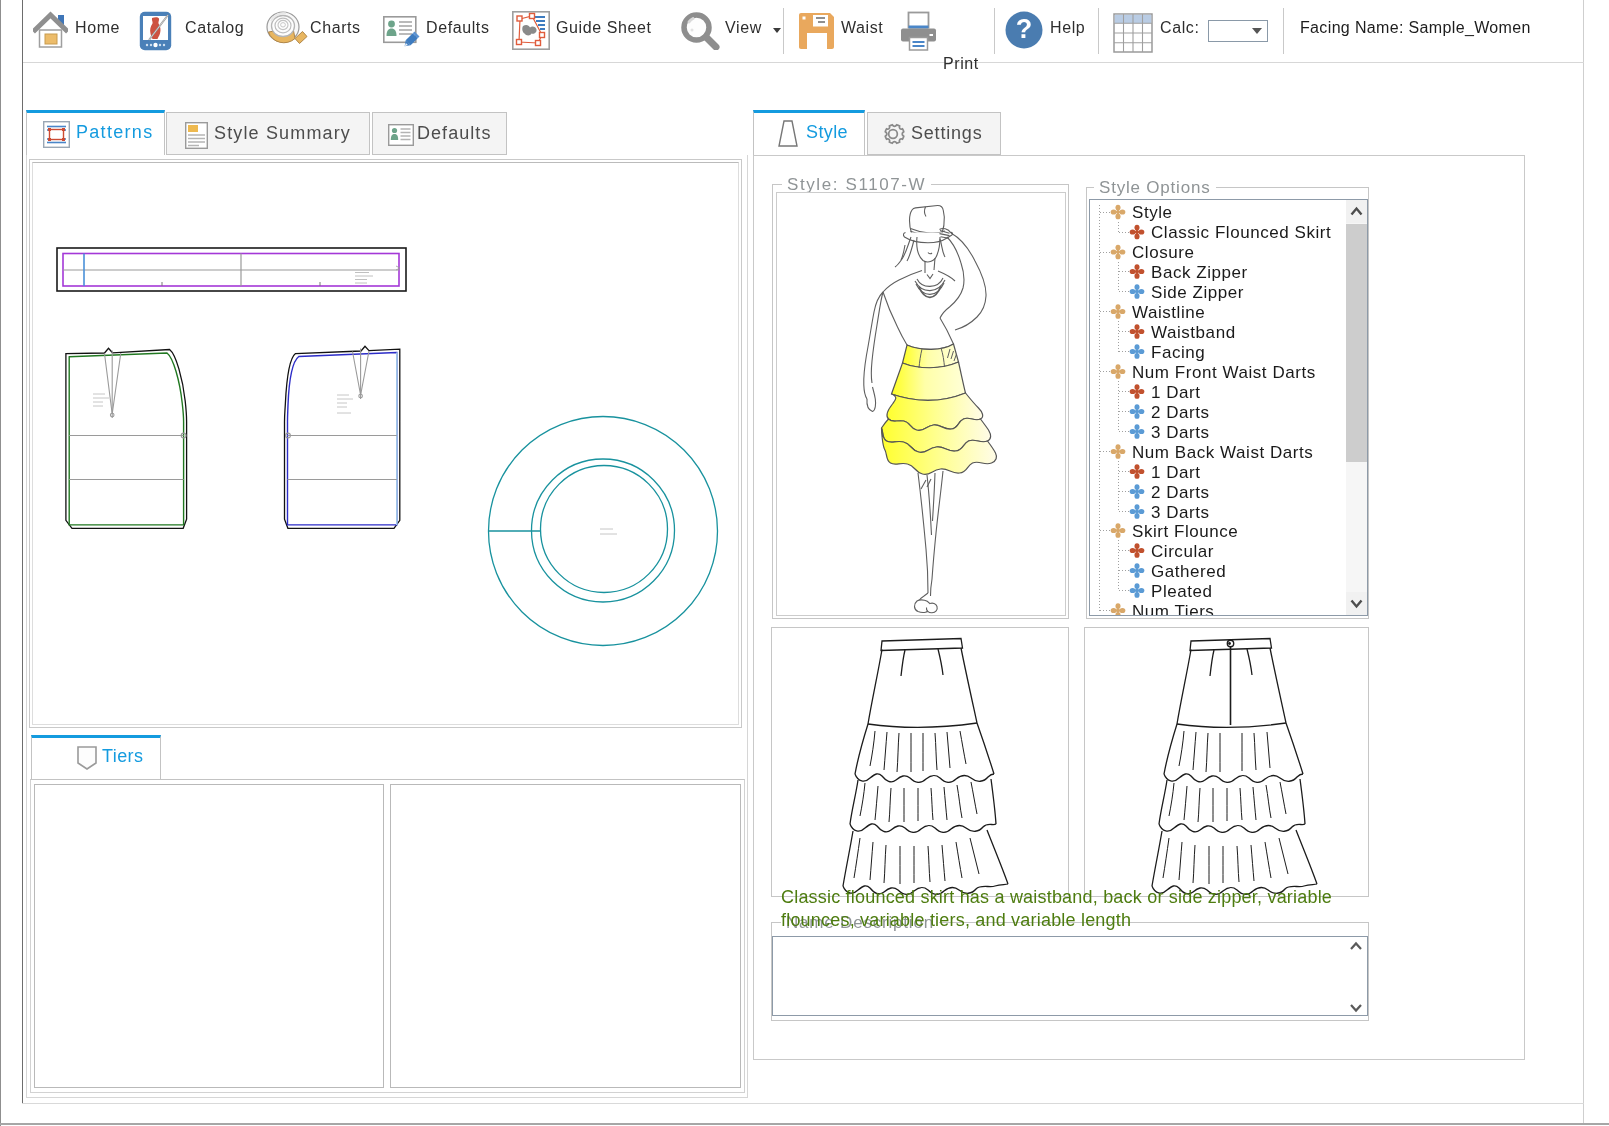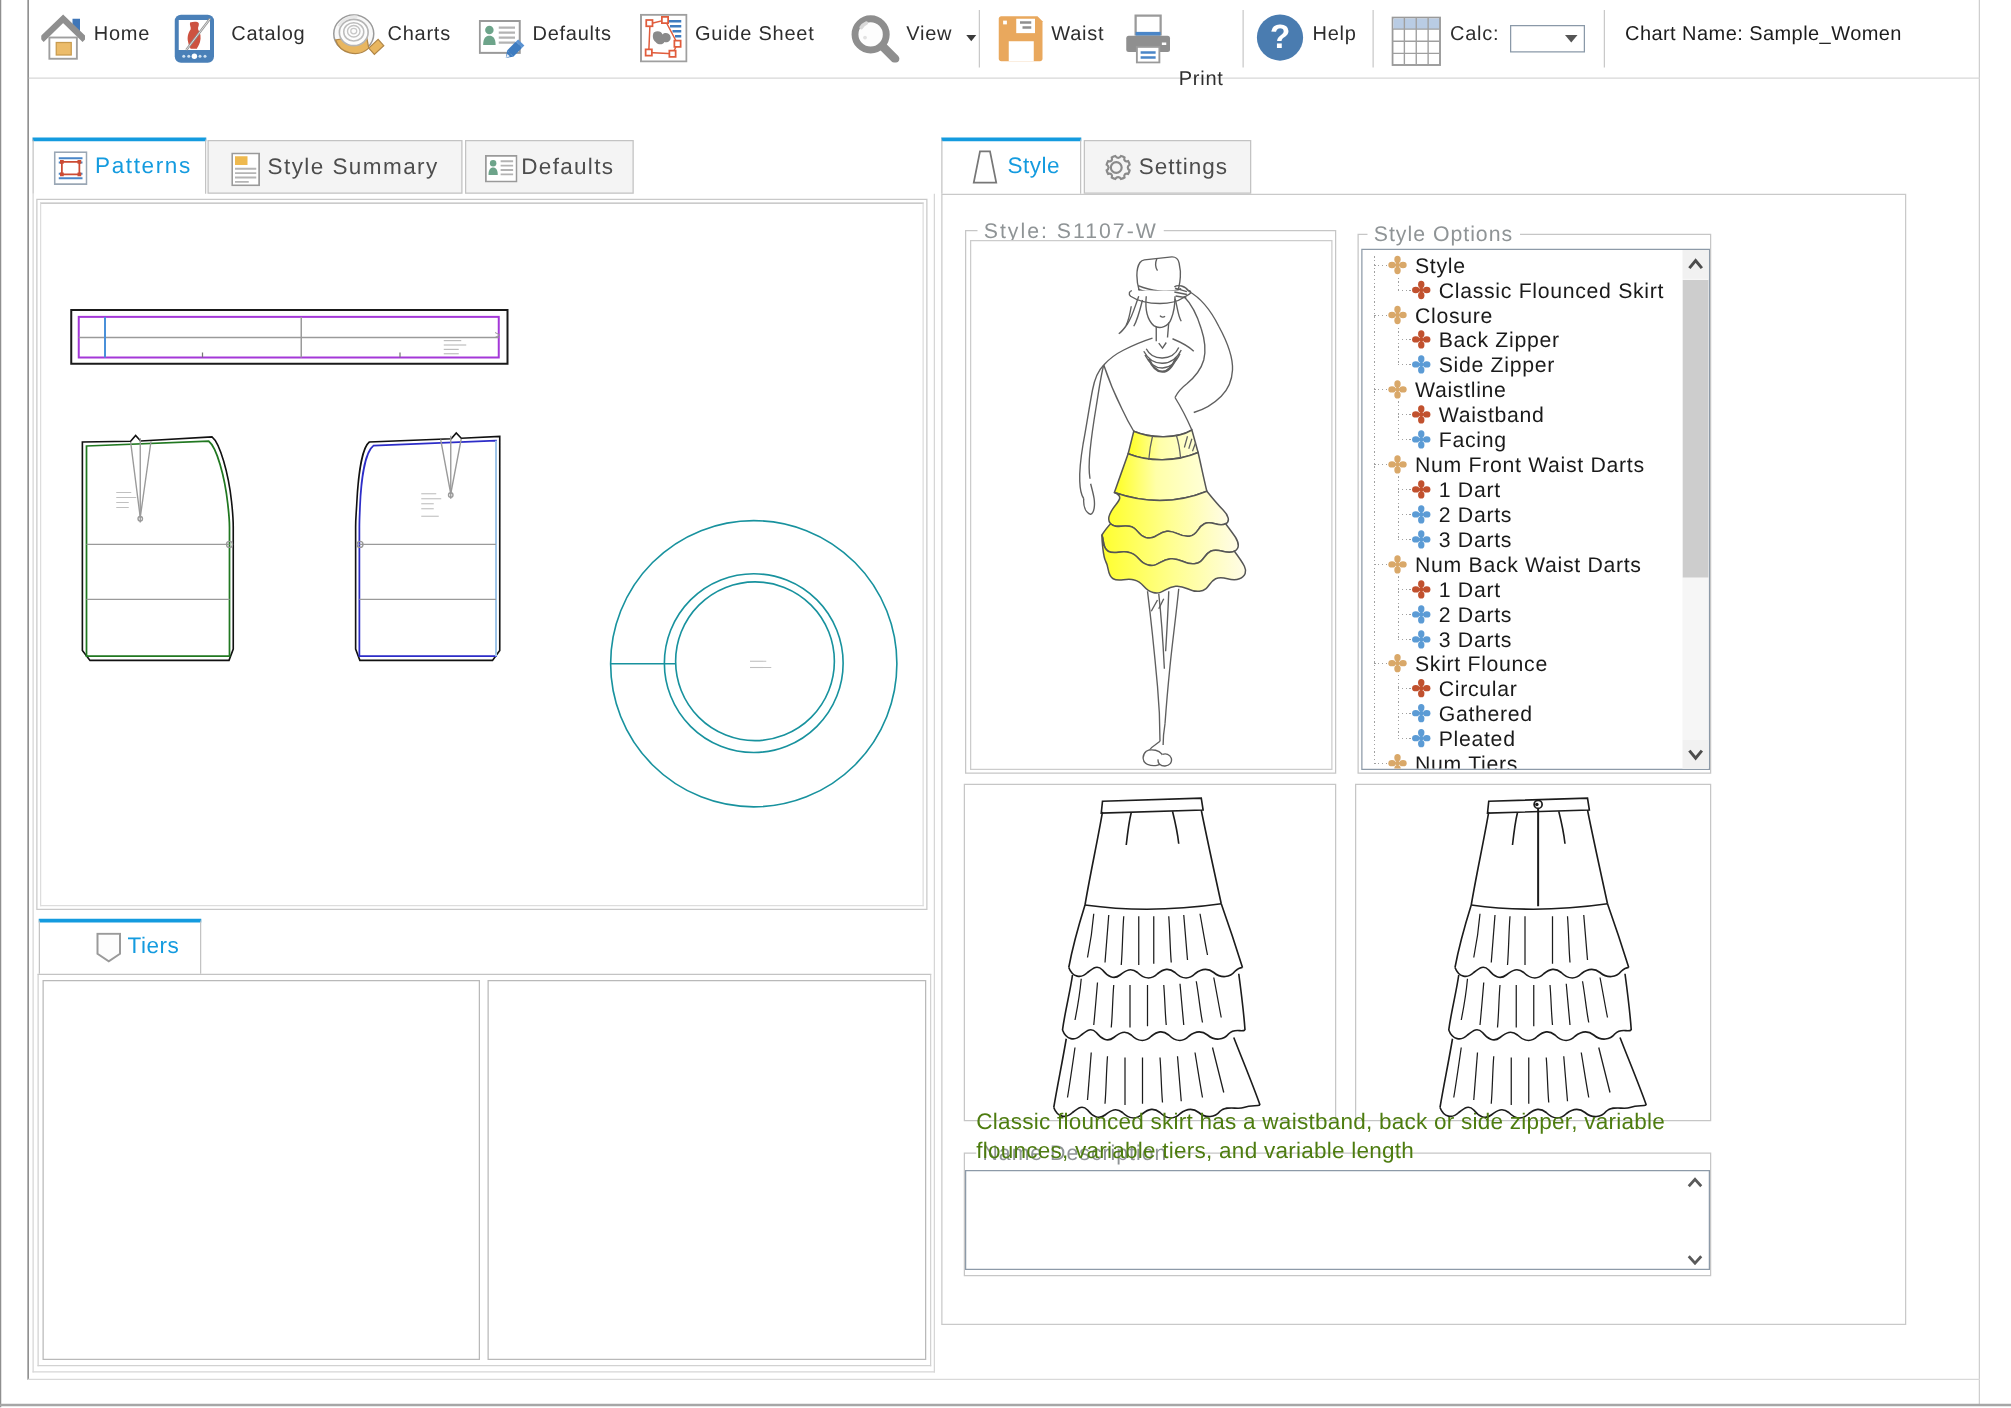--- a/index.html
+++ b/index.html
@@ -146,21 +146,21 @@
     <div class="abs sep" style="left:760px;"></div>
     <div class="abs tbtxt" style="left:818px;top:19px;">Waist</div>
     <div class="abs tbtxt" style="left:920px;top:19px;margin-top:36px;">Print</div>
     <div class="abs sep" style="left:971px;"></div>
     <div class="abs tbtxt" style="left:1027px;top:19px;">Help</div>
     <div class="abs sep" style="left:1075px;"></div>
     <div class="abs tbtxt" style="left:1137px;top:19px;">Calc:</div>
     <div class="abs" style="left:1185px;top:20px;width:60px;height:22px;border:1px solid #8a99a8;background:#fff;"></div>
     <div class="abs" style="left:1229px;top:28px;width:0;height:0;border-left:5px solid transparent;border-right:5px solid transparent;border-top:6px solid #555;"></div>
     <div class="abs sep" style="left:1260px;"></div>
-    <div class="abs tbtxt" style="left:1277px;top:19px;color:#1d1d1d;letter-spacing:0.35px;">Chart Name: Sample_Women</div>
+    <div class="abs tbtxt" style="left:1277px;top:19px;color:#1d1d1d;letter-spacing:0.35px;">Facing Name: Sample_Women</div>
   </div>
 
   <div class="abs tab" style="left:166px;top:112px;width:204px;height:43px;"></div>
   <div class="abs tab" style="left:372px;top:112px;width:135px;height:43px;"></div>
   <div class="abs" style="left:26px;top:110px;width:139px;height:45px;background:#fff;border:1px solid #c3c3c3;border-bottom:none;border-top:3px solid #149bdf;"></div>
   <div class="abs" style="left:76px;top:122px;font-size:18px;color:#149bdf;letter-spacing:1.3px;">Patterns</div>
   <div class="abs" style="left:214px;top:123px;font-size:18px;color:#4d4d4d;letter-spacing:1.15px;">Style Summary</div>
   <div class="abs" style="left:417px;top:123px;font-size:18px;color:#4d4d4d;letter-spacing:1.05px;">Defaults</div>
   <svg class="abs" style="left:43px;top:121px;" width="27" height="27" viewBox="0 0 27 27">
     <rect x="0.7" y="0.7" width="25.6" height="25.6" fill="#fff" stroke="#9aa7b5" stroke-width="1.4"></rect>

